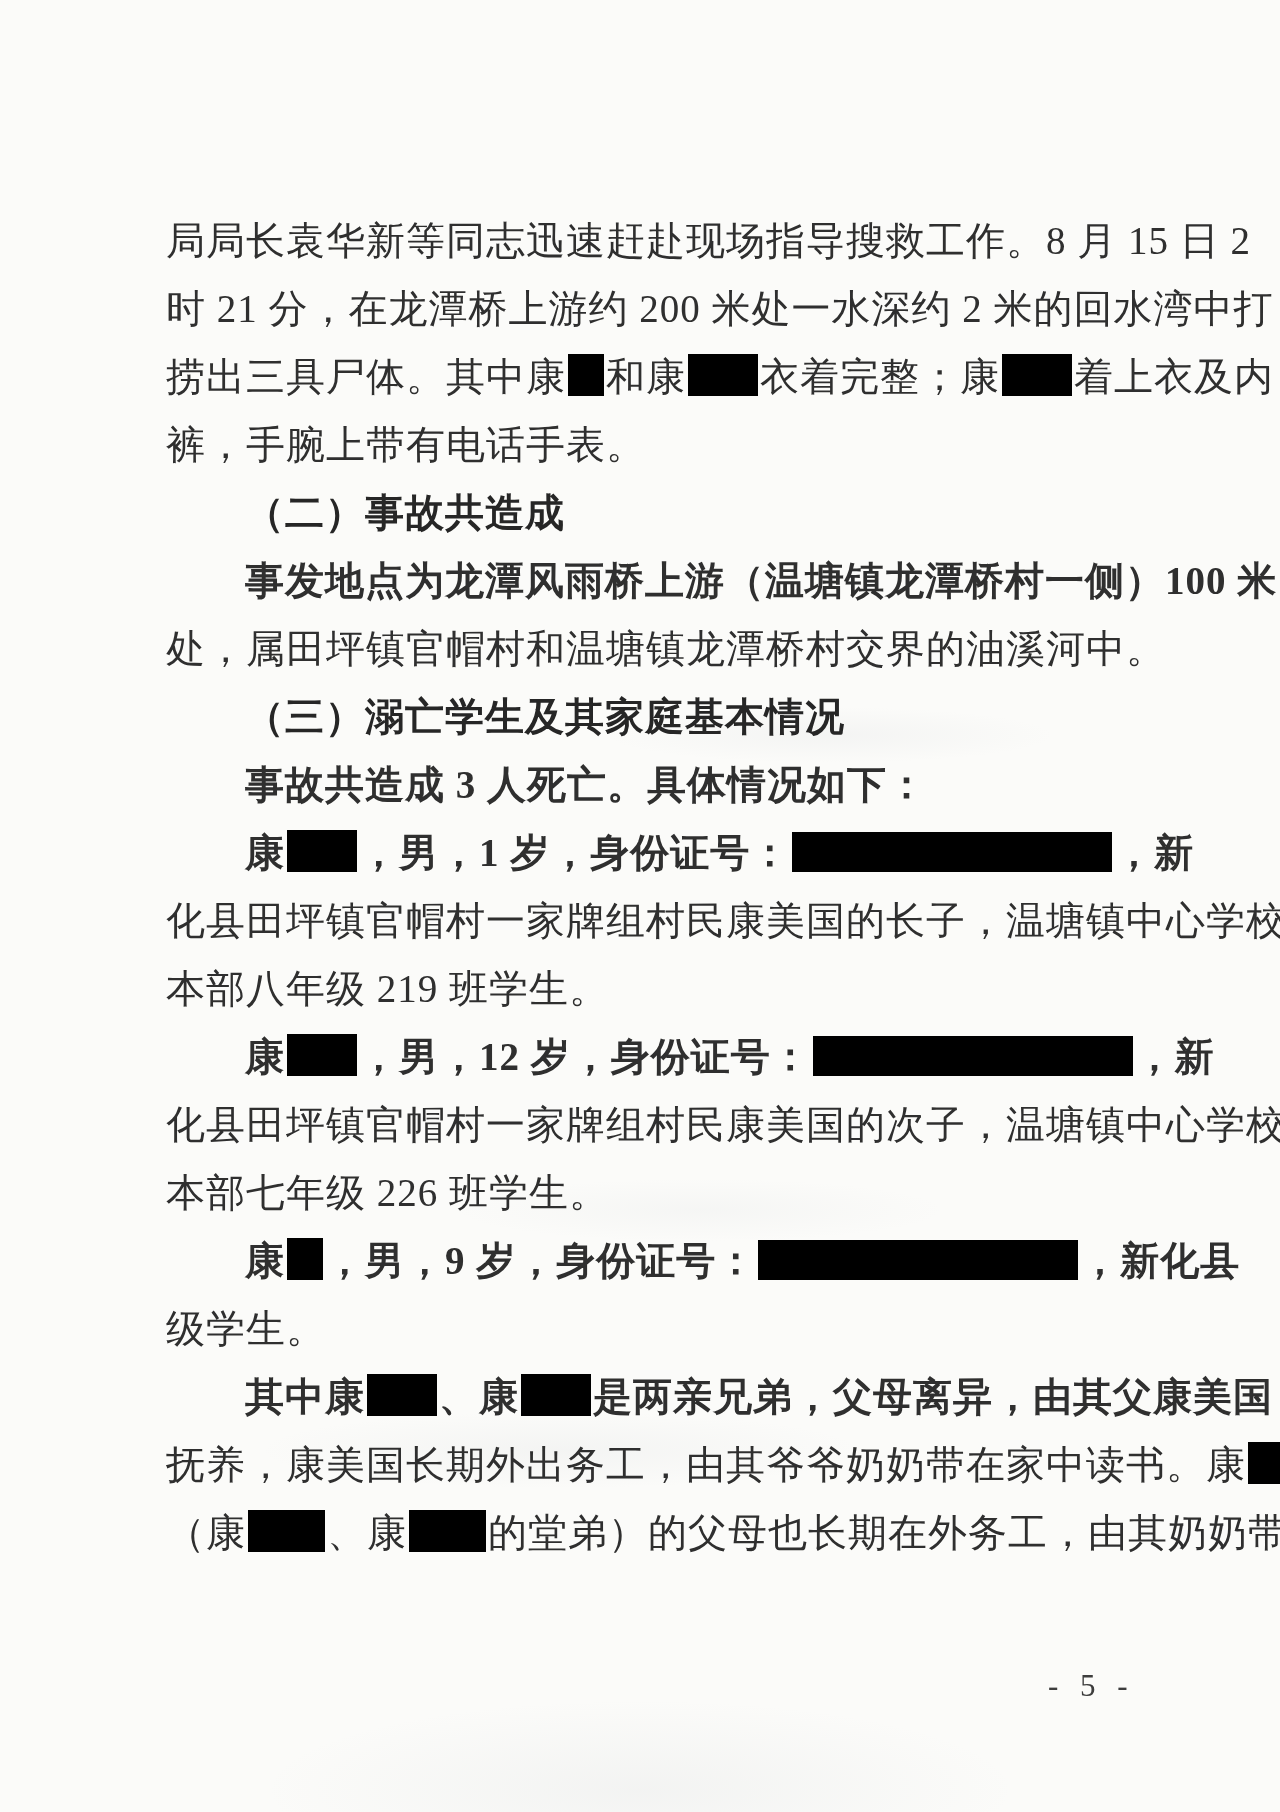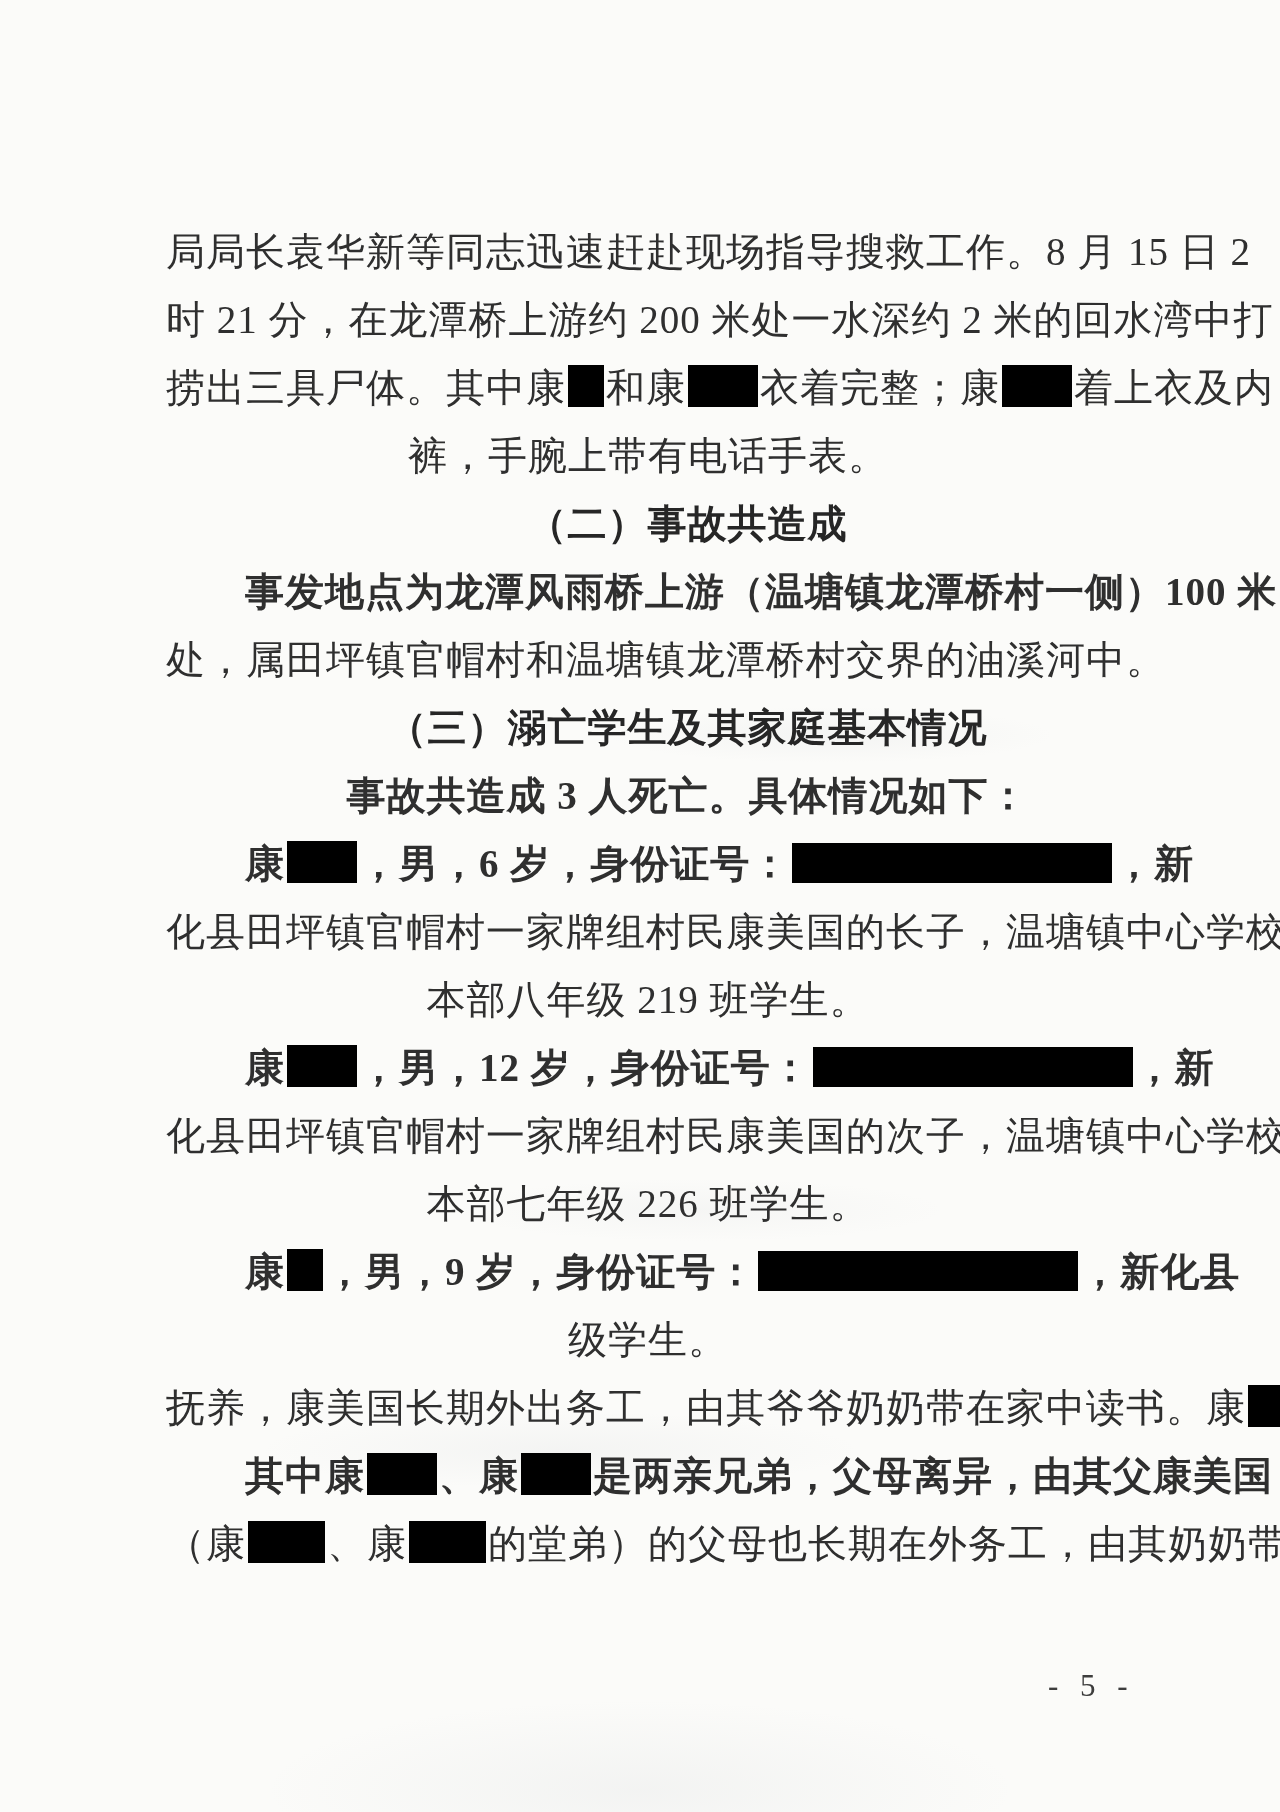--- a/index.html
+++ b/index.html
@@ -19,23 +19,22 @@
     background:
       radial-gradient(ellipse 320px 40px at 830px 735px, rgba(178,184,190,0.10), transparent 70%),
       radial-gradient(ellipse 350px 45px at 700px 1210px, rgba(178,184,190,0.08), transparent 70%),
       radial-gradient(ellipse 430px 55px at 560px 1450px, rgba(170,176,182,0.09), transparent 70%),
       radial-gradient(ellipse 500px 120px at 640px 1790px, rgba(170,176,182,0.10), transparent 75%),
       #fbfbf9;
   }
   .text-block {
     position: absolute;
     left: 166px;
-    top: 218px;
+    top: 207px;
     width: 964px;
-    text-align: center;
   }
   .line {
     height: 68px;
     line-height: 68px;
     font-size: 39px;
     letter-spacing: 1px;
     color: #2f2f2f;
     white-space: nowrap;
   }
   .line.indent {
@@ -75,26 +74,26 @@
   <div class="text-block">
       <div class="line"><span>局局长袁华新等同志迅速赶赴现场指导搜救工作。8 月 15 日 2</span></div>
       <div class="line"><span>时 21 分，在龙潭桥上游约 200 米处一水深约 2 米的回水湾中打</span></div>
       <div class="line"><span>捞出三具尸体。其中康</span><span class="redact r-s"></span><span>和康</span><span class="redact r-m"></span><span>衣着完整；康</span><span class="redact r-m"></span><span>着上衣及内</span></div>
       <div class="line"><span>裤，手腕上带有电话手表。</span></div>
       <div class="line indent heading"><span>（二）事故共造成</span></div>
       <div class="line indent"><span>事发地点为龙潭风雨桥上游（温塘镇龙潭桥村一侧）100 米</span></div>
       <div class="line"><span>处，属田坪镇官帽村和温塘镇龙潭桥村交界的油溪河中。</span></div>
       <div class="line indent heading"><span>（三）溺亡学生及其家庭基本情况</span></div>
       <div class="line indent"><span>事故共造成 3 人死亡。具体情况如下：</span></div>
-      <div class="line indent"><span>康</span><span class="redact r-m"></span><span>，男，6 岁，身份证号：</span><span class="redact r-id"></span><span>，新</span></div>
+      <div class="line indent"><span>康</span><span class="redact r-m"></span><span>，男，1 岁，身份证号：</span><span class="redact r-id"></span><span>，新</span></div>
       <div class="line"><span>化县田坪镇官帽村一家牌组村民康美国的长子，温塘镇中心学校</span></div>
       <div class="line"><span>本部八年级 219 班学生。</span></div>
       <div class="line indent"><span>康</span><span class="redact r-m"></span><span>，男，12 岁，身份证号：</span><span class="redact r-id"></span><span>，新</span></div>
       <div class="line"><span>化县田坪镇官帽村一家牌组村民康美国的次子，温塘镇中心学校</span></div>
       <div class="line"><span>本部七年级 226 班学生。</span></div>
       <div class="line indent"><span>康</span><span class="redact r-s"></span><span>，男，9 岁，身份证号：</span><span class="redact r-id"></span><span>，新化县</span></div>
       <div class="line"><span>级学生。</span></div>
+      <div class="line indent"><span>其中康</span><span class="redact r-m"></span><span>、康</span><span class="redact r-m"></span><span>是两亲兄弟，父母离异，由其父康美国</span></div>
       <div class="line"><span>抚养，康美国长期外出务工，由其爷爷奶奶带在家中读书。康</span><span class="redact r-s"></span></div>
-      <div class="line indent"><span>其中康</span><span class="redact r-m"></span><span>、康</span><span class="redact r-m"></span><span>是两亲兄弟，父母离异，由其父康美国</span></div>
       <div class="line"><span>（康</span><span class="redact r-w"></span><span>、康</span><span class="redact r-w"></span><span>的堂弟）的父母也长期在外务工，由其奶奶带</span></div>
     </div>
   <div class="footer-page-number">- 5 -</div>
 </div>
 
 </body></html>

